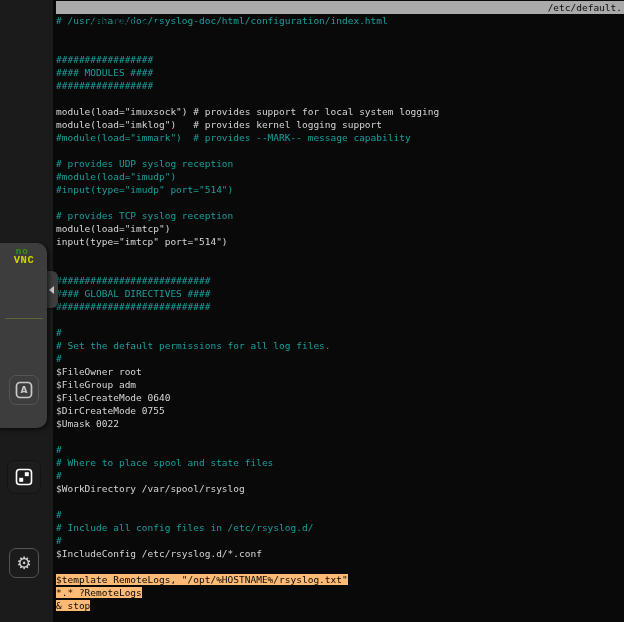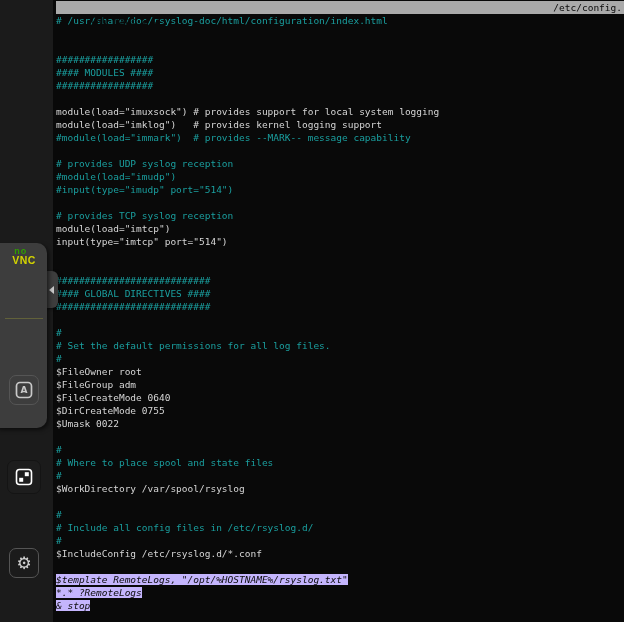--- a/index.html
+++ b/index.html
@@ -14,21 +14,21 @@
   .titlebar {
     height:13px; line-height:13px; background:#aaaaaa; color:#0a0a0a;
     font-size:9.5px; white-space:pre; position:relative;
   }
   .titlebar .tb-left { padding-left:12px; }
   .titlebar .tb-right { position:absolute; right:2px; top:0; }
   .buffer { white-space:pre; }
   .line { height:13px; line-height:13px; font-size:9.5px; white-space:pre; }
   .line span.comment  { color:#1a9f9f; }
   .line span.code     { color:#d6d6d6; }
-  .line span.selected { background:#c4b5fd; color:#0a0a0a;font-style:italic; }
+  .line span.selected { background:#fdba74; color:#0a0a0a; }
 
   
   .vnc-panel {
     position:absolute; left:-10px; top:243px; width:57px; height:185px;
     background:#3d3d3d; border-radius:10px;
     box-shadow:2px 2px 4px rgba(0,0,0,0.55);
     z-index:5;
   }
   .panel-col { margin-left:16px; width:36px; display:flex; flex-direction:column; align-items:center;gap:48px; }
   .logo { margin-top:4px; text-align:left; line-height:9px;
@@ -60,30 +60,30 @@
     border-top:4px solid transparent; border-bottom:4px solid transparent;
     border-right:5px solid #c9c9c9;
   }
 </style>
 </head>
 <body>
 
 <div class="terminal">
   <div class="titlebar">
     <span class="tb-left">GNU nano 8.2</span>
-    <span class="tb-right">/etc/config.</span>
+    <span class="tb-right">/etc/default.</span>
   </div>
   <div class="buffer" id="buffer"><div class="line"><span class="comment"># /usr/share/doc/rsyslog-doc/html/configuration/index.html</span></div><div class="line"></div><div class="line"></div><div class="line"><span class="comment">#################</span></div><div class="line"><span class="comment">#### MODULES ####</span></div><div class="line"><span class="comment">#################</span></div><div class="line"></div><div class="line"><span class="code">module(load="imuxsock") # provides support for local system logging</span></div><div class="line"><span class="code">module(load="imklog")   # provides kernel logging support</span></div><div class="line"><span class="comment">#module(load="immark")  # provides --MARK-- message capability</span></div><div class="line"></div><div class="line"><span class="comment"># provides UDP syslog reception</span></div><div class="line"><span class="comment">#module(load="imudp")</span></div><div class="line"><span class="comment">#input(type="imudp" port="514")</span></div><div class="line"></div><div class="line"><span class="comment"># provides TCP syslog reception</span></div><div class="line"><span class="code">module(load="imtcp")</span></div><div class="line"><span class="code">input(type="imtcp" port="514")</span></div><div class="line"></div><div class="line"></div><div class="line"><span class="comment">###########################</span></div><div class="line"><span class="comment">#### GLOBAL DIRECTIVES ####</span></div><div class="line"><span class="comment">###########################</span></div><div class="line"></div><div class="line"><span class="comment">#</span></div><div class="line"><span class="comment"># Set the default permissions for all log files.</span></div><div class="line"><span class="comment">#</span></div><div class="line"><span class="code">$FileOwner root</span></div><div class="line"><span class="code">$FileGroup adm</span></div><div class="line"><span class="code">$FileCreateMode 0640</span></div><div class="line"><span class="code">$DirCreateMode 0755</span></div><div class="line"><span class="code">$Umask 0022</span></div><div class="line"></div><div class="line"><span class="comment">#</span></div><div class="line"><span class="comment"># Where to place spool and state files</span></div><div class="line"><span class="comment">#</span></div><div class="line"><span class="code">$WorkDirectory /var/spool/rsyslog</span></div><div class="line"></div><div class="line"><span class="comment">#</span></div><div class="line"><span class="comment"># Include all config files in /etc/rsyslog.d/</span></div><div class="line"><span class="comment">#</span></div><div class="line"><span class="code">$IncludeConfig /etc/rsyslog.d/*.conf</span></div><div class="line"></div><div class="line"><span class="selected">$template RemoteLogs, "/opt/%HOSTNAME%/rsyslog.txt"</span></div><div class="line"><span class="selected">*.* ?RemoteLogs</span></div><div class="line"><span class="selected">&amp; stop</span></div></div>
 </div>
 
 <div class="vnc-panel">
   <div class="panel-col">
     <div class="logo">
       <span class="logo-no" id="logo-no" style="color: rgb(47, 158, 0);">no</span>
-      <span class="logo-vnc" id="logo-vnc" style="color: rgb(212, 212, 0);">VNC</span>
+      <span class="logo-vnc" id="logo-vnc" style="color: rgb(212, 212, 0); font-family: Liberation Mono, monospace;">VNC</span>
     </div>
     <div class="separator"></div>
 
     <div class="btn kb">
       <svg width="20" height="20" viewBox="0 0 20 20">
         <rect x="2.5" y="2.5" width="15" height="15" rx="3.5" fill="none" stroke="#c9c9c9" stroke-width="1.7"></rect>
         <text x="10" y="13.3" font-size="9" font-weight="bold" fill="#c9c9c9" text-anchor="middle" font-family="DejaVu Sans, sans-serif">A</text>
       </svg>
     </div>
 

